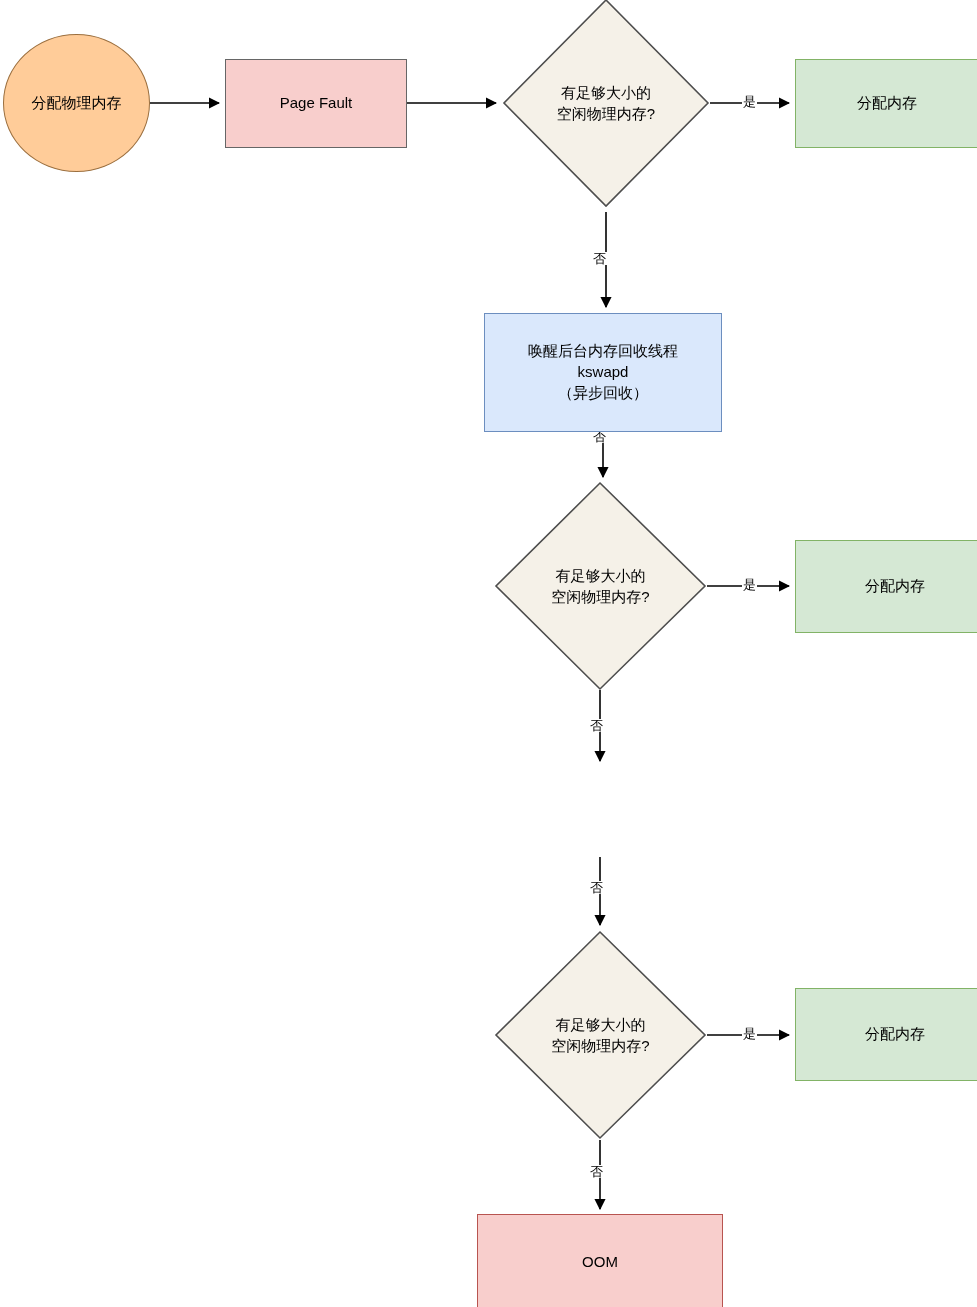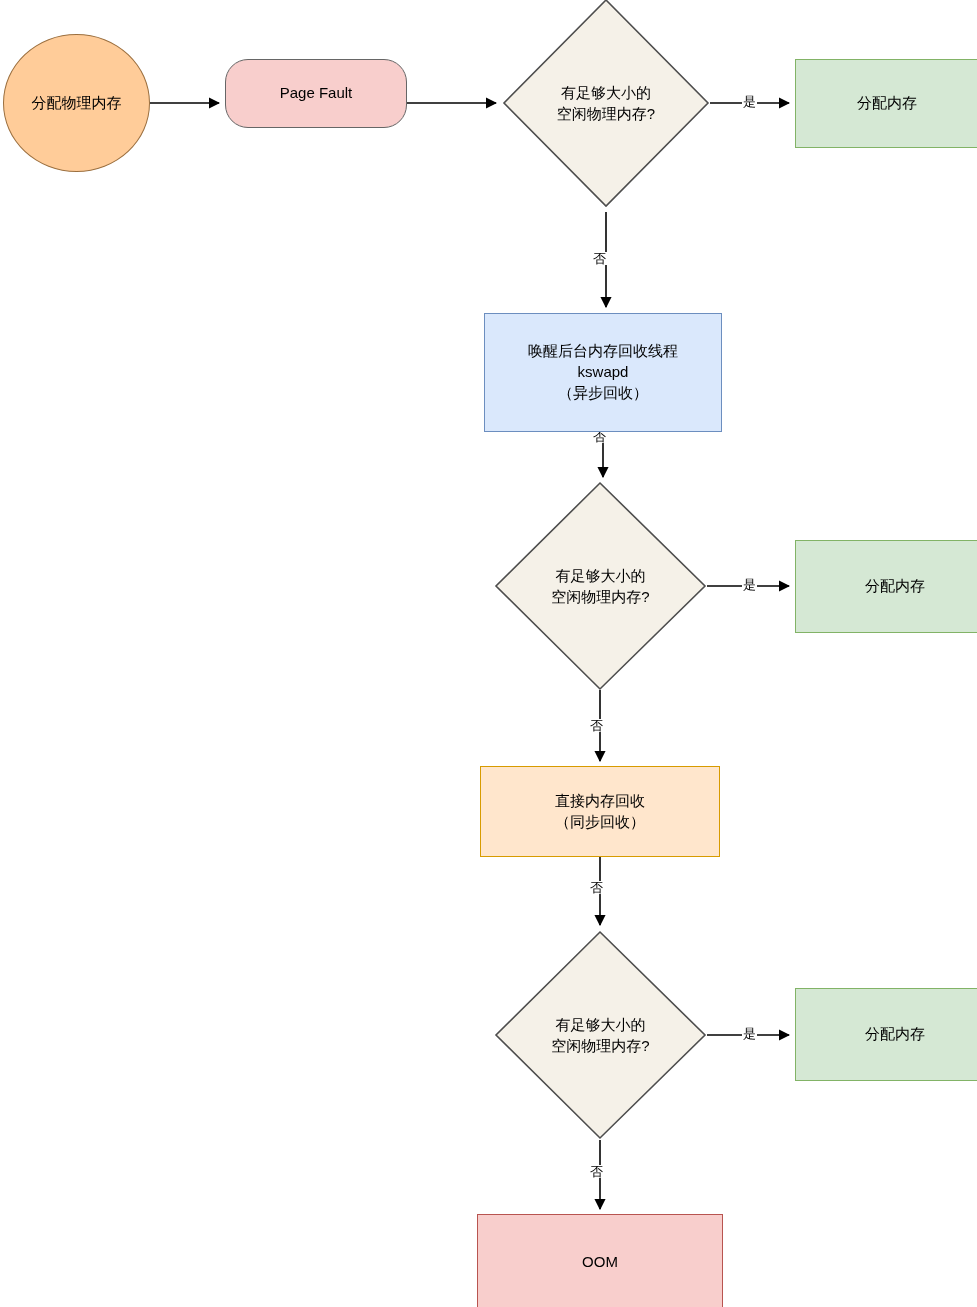--- a/index.html
+++ b/index.html
@@ -120,22 +120,22 @@
   <div class="edge-label" style="left:589px; top:719px;">否</div>
   <div class="edge-label" style="left:589px; top:881px;">否</div>
   <div class="edge-label" style="left:742px; top:1027px;">是</div>
   <div class="edge-label" style="left:589px; top:1165px;">否</div>
 
   <div class="node circle" style="left:3px; top:34px; width:147px; height:138px;
               background:#ffcc99; border-color:#9b6f3f;">
     <span>分配物理内存</span>
   </div>
 
-  <div class="node rect" style="left:225px; top:59px; width:182px; height:69px;
-              background:#f8cecc; border-color:#666666;border-radius:23px;">
+  <div class="node rect" style="left:225px; top:59px; width:182px; height:89px;
+              background:#f8cecc; border-color:#666666;">
     <span>Page Fault</span>
   </div>
 
   <div class="diamond-wrap" style="left:502px; top:-2px; width:208px; height:210px;">
     <svg width="208" height="210" viewBox="0 0 208 210">
       <polygon points="104,2 206,105 104,208 2,105" fill="#f5f1e8" stroke="#4d4d4d" stroke-width="1.6"></polygon>
     </svg>
     <div class="diamond-label">有足够大小的
 空闲物理内存?</div>
   </div>
@@ -158,25 +158,20 @@
     </svg>
     <div class="diamond-label">有足够大小的
 空闲物理内存?</div>
   </div>
 
   <div class="node rect" style="left:795px; top:540px; width:200px; height:93px;
               background:#d5e8d4; border-color:#82b366;">
     <span>分配内存</span>
   </div>
 
-  <div class="node rect" style="left:480px; top:766px; width:240px; height:91px;
-              background:#ffe6cc; border-color:#d79b00;">
-    <span>直接内存回收
-（同步回收）</span>
-  </div>
 
   <div class="diamond-wrap" style="left:494px; top:930px; width:213px; height:210px;">
     <svg width="213" height="210" viewBox="0 0 213 210">
       <polygon points="106,2 211,105 106,208 2,105" fill="#f5f1e8" stroke="#4d4d4d" stroke-width="1.6"></polygon>
     </svg>
     <div class="diamond-label">有足够大小的
 空闲物理内存?</div>
   </div>
 
   <div class="node rect" style="left:795px; top:988px; width:200px; height:93px;

